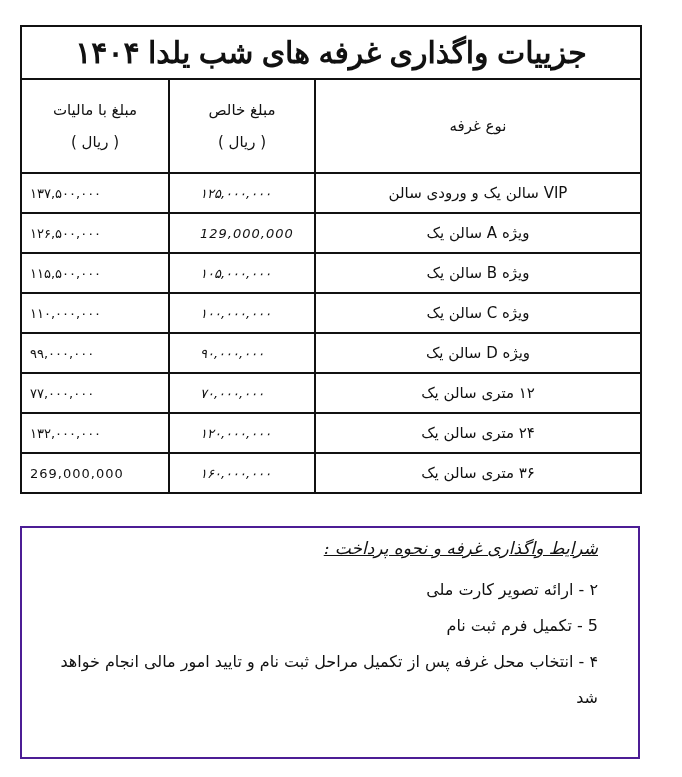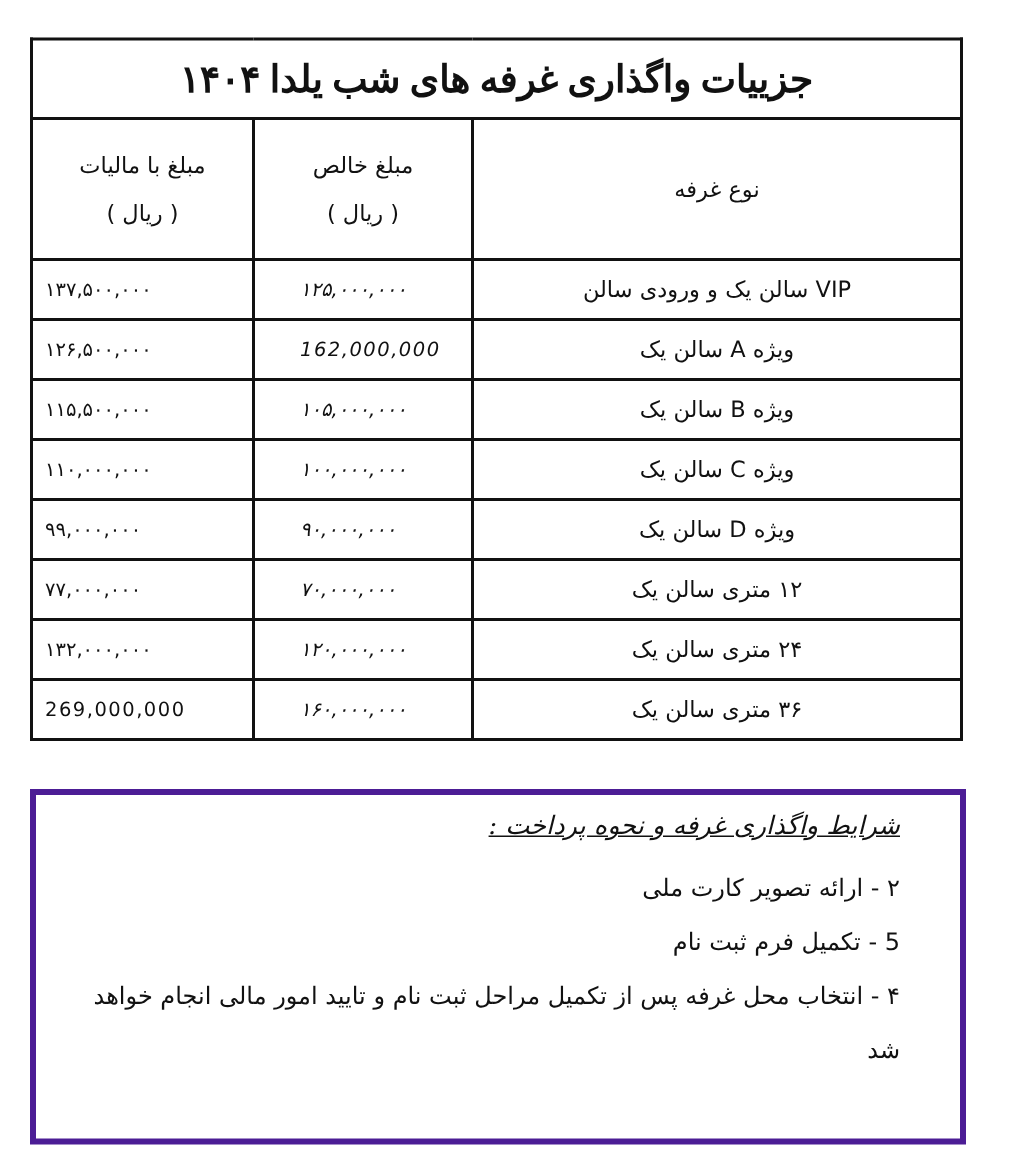--- a/index.html
+++ b/index.html
@@ -25,23 +25,23 @@
       table-layout: fixed;
     }
     .price-table td, .price-table th {
       border: 2px solid #111111;
       padding: 0;
       text-align: center;
       vertical-align: middle;
     }
     .title-row th {
       height: 51px;
-      font-size: 25px;
+      font-size: 30px;
       font-weight: bold;
-      font-family: Liberation Serif, serif;
+      font-family: Liberation Sans, sans-serif;
     }
     .header-row th {
       height: 92px;
       font-weight: normal;
       font-size: 15px;
       font-family: "DejaVu Sans", "Liberation Sans", sans-serif;
       border-radius: 32px;
     }
     .header-row .hdr-line {
       display: block;
@@ -66,21 +66,21 @@
     .data-row td.num.net {
       padding-left: 30px;
       font-style: italic;
     }
     .terms-box {
       position: absolute;
       left: 20px;
       top: 526px;
       width: 616px;
       height: 229px;
-      border: 4px solid #4c1d95;
+      border: 2px solid #4c1d95;
       direction: rtl;
       box-sizing: content-box;
       text-decoration: underline;
     }
     .terms-title {
       position: absolute;
       right: 40px;
       top: 10px;
       font-size: 17px;
       font-style: italic;
@@ -129,21 +129,21 @@
     </tr>
   </thead>
   <tbody>
     <tr class="data-row">
       <td>VIP سالن یک و ورودی سالن</td>
       <td class="num net">۱۲۵,۰۰۰,۰۰۰</td>
       <td class="num">۱۳۷,۵۰۰,۰۰۰</td>
     </tr>
     <tr class="data-row">
       <td>ویژه A سالن یک</td>
-      <td class="num net">162,000,000</td>
+      <td class="num net">129,000,000</td>
       <td class="num">۱۲۶,۵۰۰,۰۰۰</td>
     </tr>
     <tr class="data-row">
       <td>ویژه B سالن یک</td>
       <td class="num net">۱۰۵,۰۰۰,۰۰۰</td>
       <td class="num">۱۱۵,۵۰۰,۰۰۰</td>
     </tr>
     <tr class="data-row">
       <td>ویژه C سالن یک</td>
       <td class="num net">۱۰۰,۰۰۰,۰۰۰</td>

